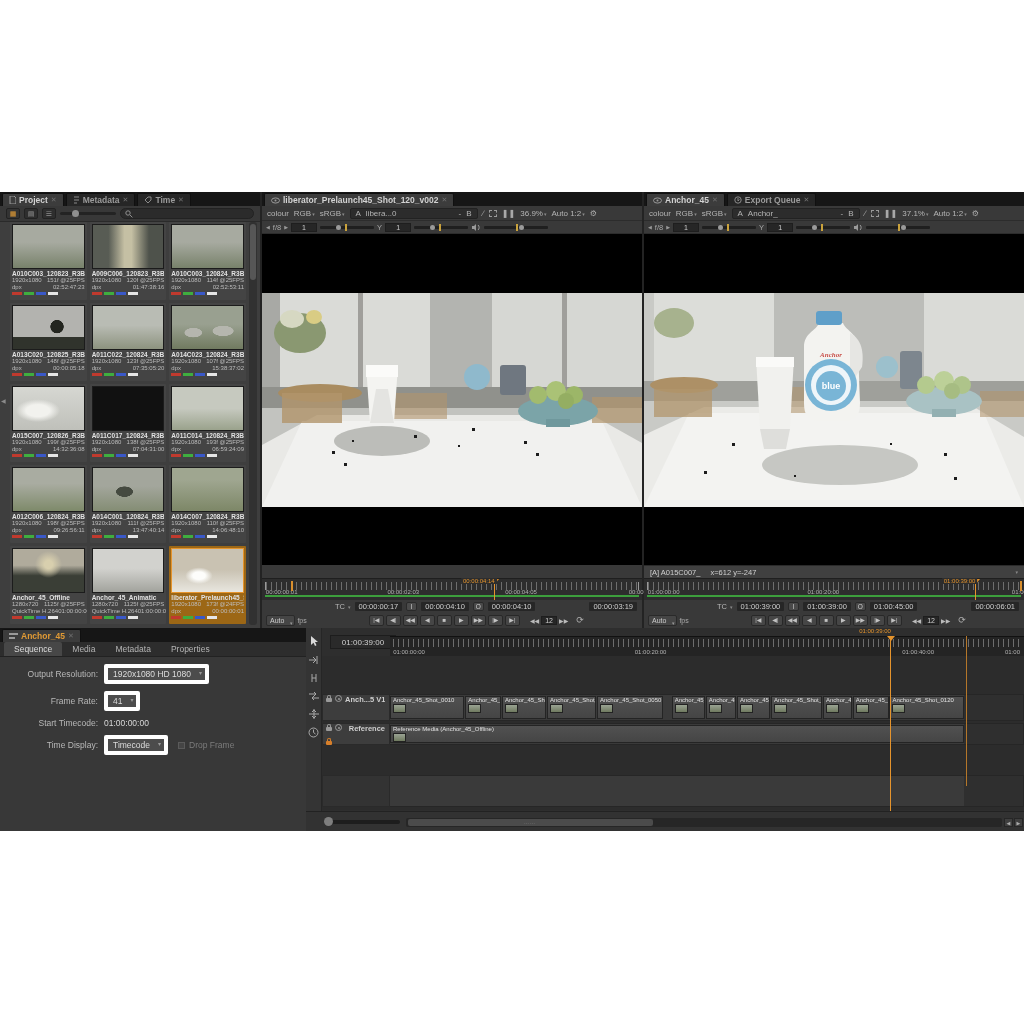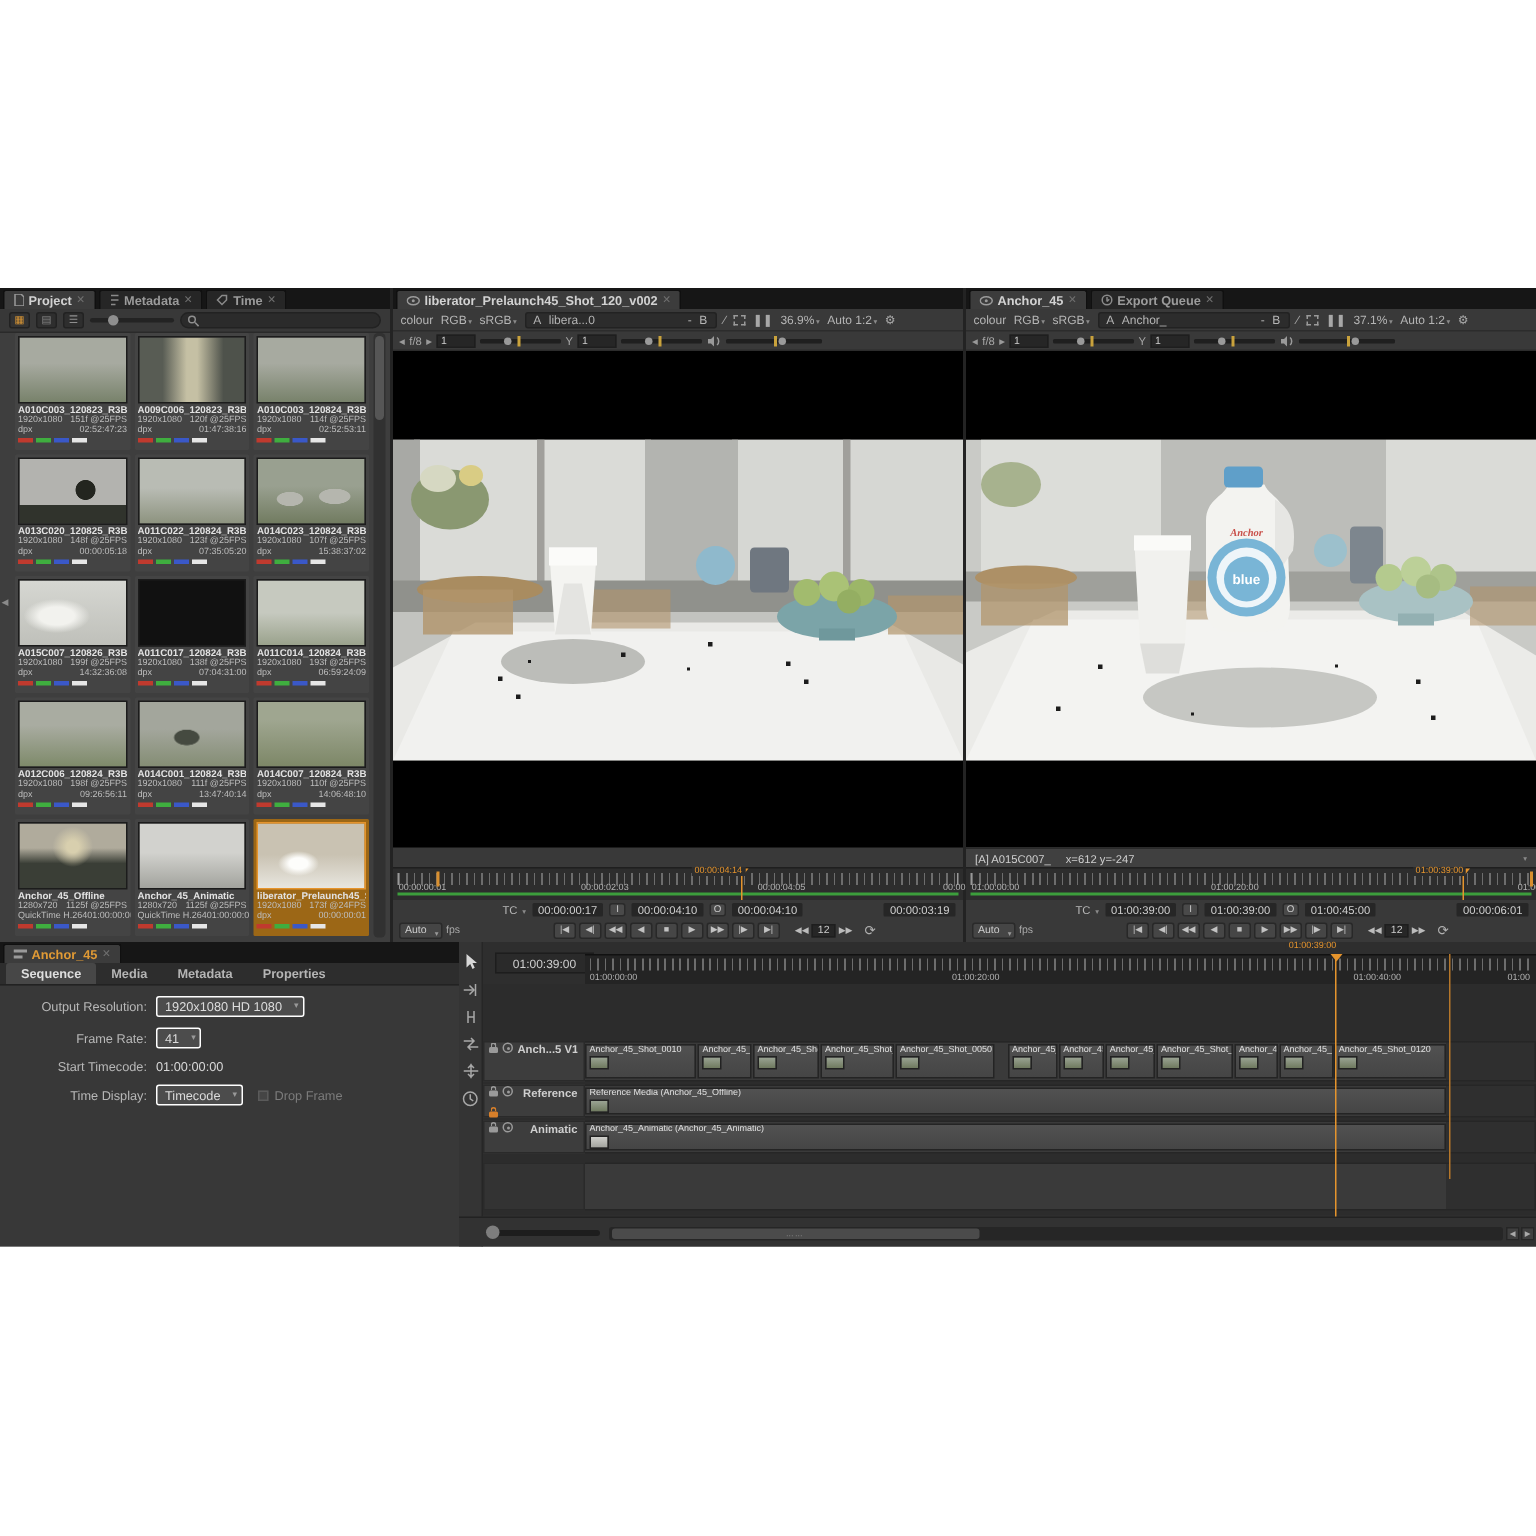--- a/index.html
+++ b/index.html
@@ -49,39 +49,39 @@
   .v-sketch .thumb{background:linear-gradient(#d2d2ce 0 45%,#a2a39d);}
   .v-kitchen .thumb{background:radial-gradient(ellipse at 38% 62%,#fdfdfb 0 10%,rgba(0,0,0,0) 22%),linear-gradient(#c9c2b2 0 48%,#e8e6df);}
   .sel{background:#9c6716;}
   .sel .thumb{border-color:#e5942d;}
   #bin-vscroll{position:absolute;right:3px;top:30px;bottom:3px;width:8px;background:#313131;border-radius:3px;}
   #bin-vscroll i{position:absolute;left:1px;right:1px;top:2px;height:56px;background:#565656;border-radius:3px;}
   #bin-collapse{position:absolute;left:1px;top:205px;font-size:6px;color:#8a8a8a;}
   
   #seq{left:0;top:436px;width:306px;height:203px;background:#383838;}
   #seq-subtabs{height:15px;background:#2d2d2d;border-bottom:1px solid #222;display:flex;align-items:flex-end;padding-left:4px;}
-  .stab{padding:2px 10px;font-size:8.5px;font-weight:bold;color:#b5b5b5;}
+  .stab{padding:2px 10px;font-size:8.5px;font-weight:normal;color:#b5b5b5;}
   .stab.active{background:#474747;border-radius:2px 2px 0 0;color:#dedede;}
   .frow{display:flex;align-items:center;margin-top:7px;}
   .flabel{width:98px;text-align:right;font-size:8.5px;color:#b8b8b8;margin-right:6px;white-space:nowrap;}
-  .dd{background:#4c4c4c;border:1px solid #ffffff;border-radius:2px;font-size:8.5px;color:#dcdcdc;
+  .dd{background:#4c4c4c;border:4px solid #ffffff;border-radius:2px;font-size:8.5px;color:#dcdcdc;
     padding:1px 14px 1px 5px;position:relative;white-space:nowrap;}
   .dd:after{content:"▾";position:absolute;right:3px;top:1px;font-size:6px;color:#999;}
   .ftext{font-size:8.5px;color:#d8d8d8;}
   .cbx{width:7px;height:7px;border:1px solid #5a5a5a;background:#454545;display:inline-block;margin:0 4px 0 10px;}
   .gray{color:#7c7c7c;font-size:8.5px;}
   
   .viewer{top:0;width:380px;height:436px;background:#393939;}
   #viewerL{left:262px;} #viewerR{left:644px;}
   .vtoolbar{height:15px;display:flex;align-items:center;gap:5px;padding:0 5px;font-size:8px;color:#b5b5b5;border-bottom:1px solid #2c2c2c;white-space:nowrap;}
   .vcaret{font-size:5px;color:#8a8a8a;margin-left:1px;}
   .abbox{background:#2c2c2c;border:1px solid #222;border-radius:2px;display:flex;gap:5px;align-items:center;padding:0 5px;height:11px;flex:1;max-width:128px;}
   .icn{color:#a8a8a8;font-size:8px;}
   .roi{width:8px;height:7px;border:1px dashed #9a9a9a;}
-  .exprow{height:13px;display:flex;align-items:center;gap:3px;padding:0 4px;font-size:7.5px;color:#a8a8a8;border-bottom:1px solid #2c2c2c;white-space:nowrap;}
+  .exprow{height:13px;display:flex;align-items:center;gap:3px;padding:0 4px;font-size:7.5px;color:#a8a8a8;border-bottom:1px solid #2c2c2c;white-space:nowrap;text-align:center;}
   .nbox{background:#262626;border:1px solid #1e1e1e;min-width:26px;height:9px;font-size:7px;color:#ccc;padding:0 2px;line-height:8px;}
   .hslider{position:relative;height:3px;background:#1f1f1f;border-radius:1px;width:54px;}
   .hslider i{position:absolute;left:46%;top:-2px;width:2px;height:7px;background:#c9a23c;}
   .hslider b{position:absolute;left:30%;top:-1px;width:5px;height:5px;border-radius:50%;background:#9a9a9a;}
   .arr{font-size:5px;color:#999;}
   .viewport{position:absolute;left:0;right:0;top:42px;bottom:63px;background:#000;display:flex;align-items:center;justify-content:center;}
   .viewport svg{width:100%;display:block;}
   .infobar{position:absolute;left:0;right:0;bottom:50px;height:13px;background:#404040;border-top:1px solid #2a2a2a;
     display:flex;align-items:center;padding:0 6px;font-size:7.5px;color:#cfcfcf;gap:10px;}
   .infobar .sp{flex:1;}
@@ -905,33 +905,20 @@
           <span class="tname">Reference</span>
           <span class="lock orange"></span>
         </div>
         <div class="lane">
           <div class="clip" style="left:0;width:90.7%">
             <span>Reference Media (Anchor_45_Offline)</span>
             <div class="cthumb"></div>
           </div>
         </div>
       </div>
-      <div class="trow" style="top:91px;height:22px;">
-        <div class="thead">
-          <span class="lock"></span>
-          <span class="eye"></span>
-          <span class="tname">Animatic</span>
-        </div>
-        <div class="lane">
-          <div class="clip" style="left:0;width:90.7%">
-            <span>Anchor_45_Animatic (Anchor_45_Animatic)</span>
-            <div class="cthumb" style="background:linear-gradient(#cfcfcb,#a2a39d)"></div>
-          </div>
-        </div>
-      </div>
       <div class="trow" style="top:119px;height:32px;">
         <div class="thead" style="background:#333"></div>
         <div class="lane"></div>
       </div>
     </div>
     <div id="tl-ph">
         <b></b>
       </div>
     <span id="tl-phlabel">01:00:39:00</span>
     <div id="tl-end"></div>

